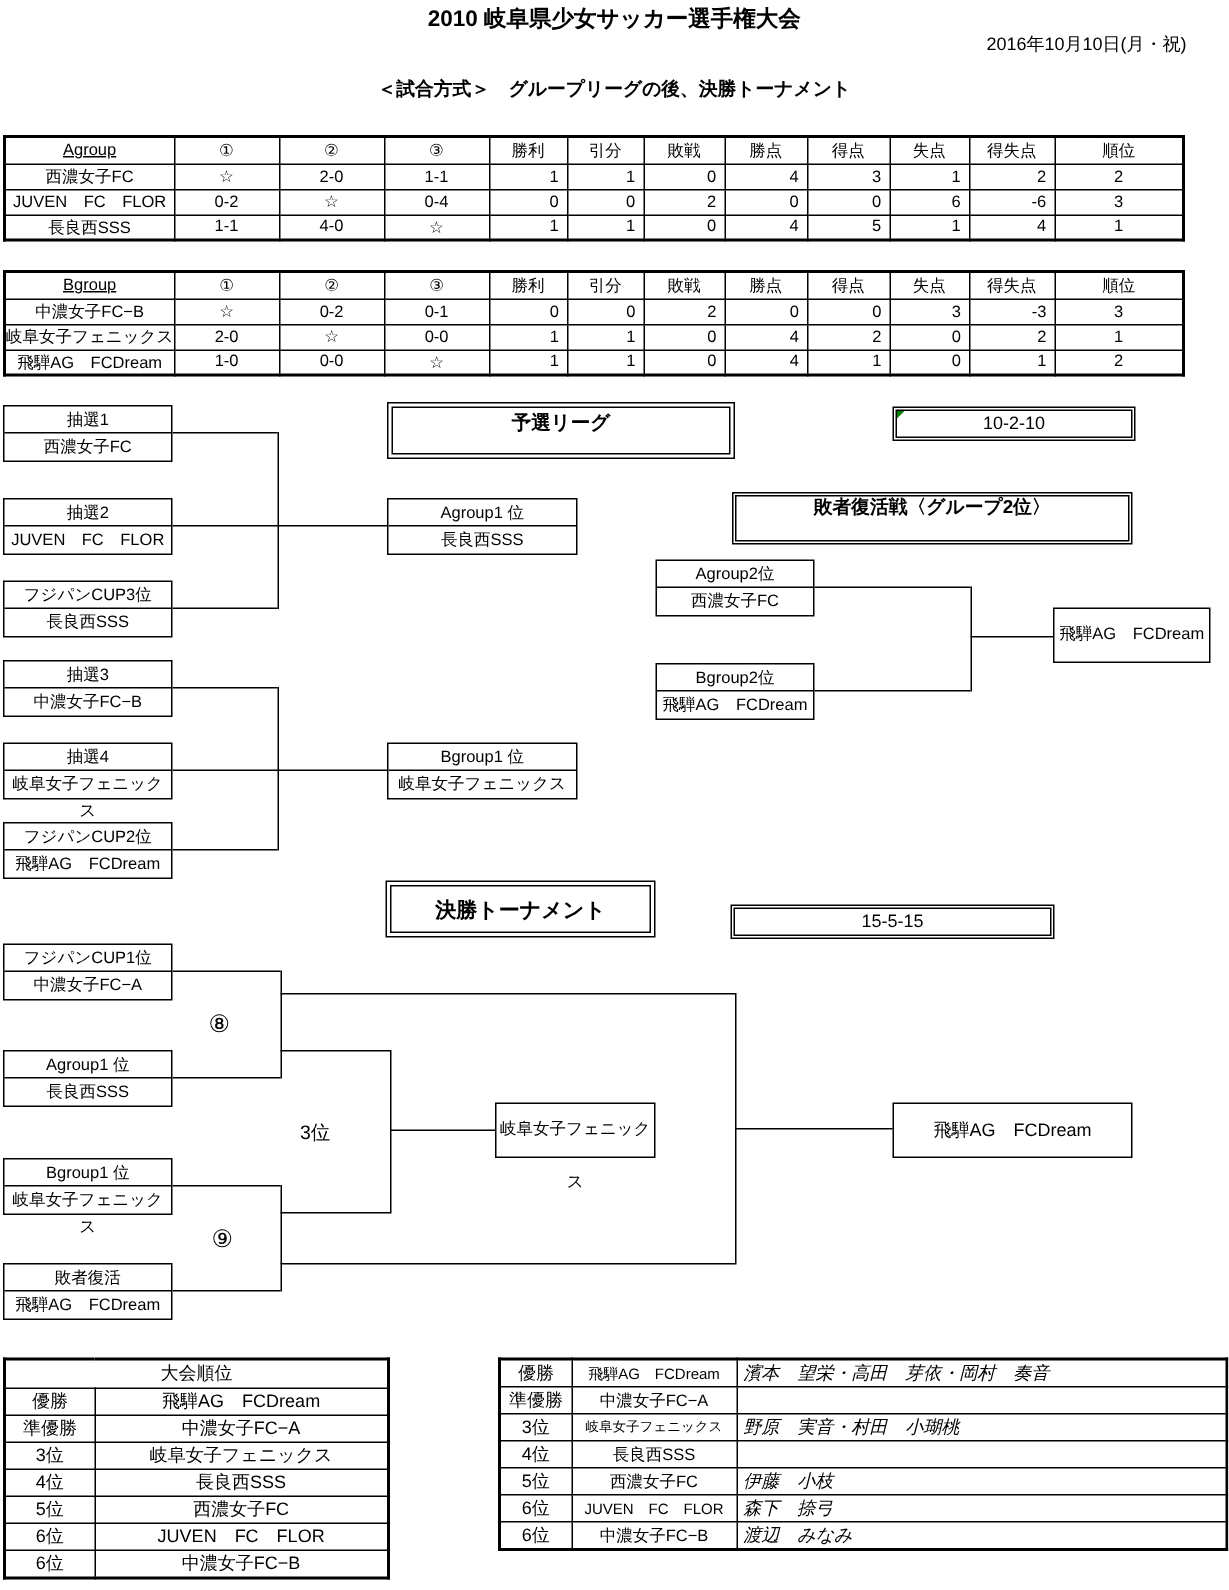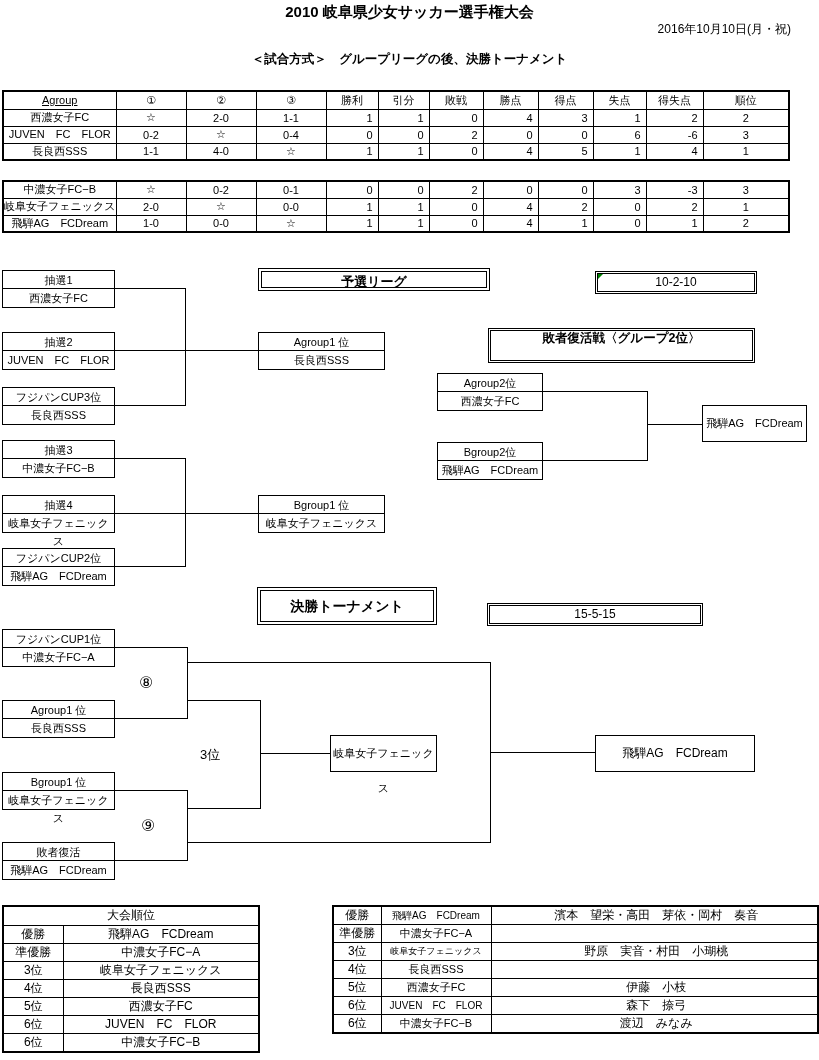--- a/index.html
+++ b/index.html
@@ -27,21 +27,21 @@
   .nbx { position:absolute; border:3px double #000; background:#fff; text-align:center; font-size:12px; }
   .ln { position:absolute; background:#000; }
   .gtri { position:absolute; left:0; top:0; width:0; height:0;
           border-top:5px solid #008000; border-right:5px solid transparent; }
   .mlab { position:absolute; font-size:16px; }
   .plab { position:absolute; font-size:13px; }
 
   table.bt { position:absolute; border-collapse:collapse; table-layout:fixed; font-size:12px; border:2px solid #000; }
   table.bt td { border:1px solid #000; text-align:center; padding:0; white-space:nowrap; overflow:visible; height:18px; }
   table.bt tr.hd td { height:19px; }
-  table.bt td.pl { text-align:center; padding-left:4px; }
+  table.bt td.pl { text-align:left; padding-left:4px;font-style:italic; }
   table.bt td.tm { font-size:11px; }
   table.bt td.s10 { font-size:10px; }
   table.bt td.s9 { font-size:9px; }
 </style>
 </head>
 <body>
 
 <div class="page">
 
   <div class="abs ctr ttl">2010 岐阜県少女サッカー選手権大会</div>
@@ -132,20 +132,34 @@
         <col style="width:52px">
         <col style="width:51px">
         <col style="width:54px">
         <col style="width:55px">
         <col style="width:55px">
         <col style="width:53px">
         <col style="width:57px">
         <col style="width:86px">
       </colgroup>
     <tbody>
+        <tr class="hd">
+      <td class="gname">Bgroup</td>
+      <td>①</td>
+      <td>②</td>
+      <td>③</td>
+      <td>勝利</td>
+      <td>引分</td>
+      <td>敗戦</td>
+      <td>勝点</td>
+      <td>得点</td>
+      <td>失点</td>
+      <td>得失点</td>
+      <td>順位</td>
+    </tr>
     <tr>
       <td>中濃女子FC−B</td>
       <td>☆</td>
       <td>0-2</td>
       <td>0-1</td>
       <td class="n">0</td>
       <td class="n">0</td>
       <td class="n">2</td>
       <td class="n">0</td>
       <td class="n">0</td>
@@ -177,21 +191,21 @@
       <td class="n">0</td>
       <td class="n">4</td>
       <td class="n">1</td>
       <td class="n">0</td>
       <td class="n">1</td>
       <td>2</td>
     </tr>
   </tbody>
     </table>
 
-  <div class="hbx" style="left:258px;top:268px;width:232px;height:23px;line-height:19px;font-size:13px;">予選リーグ</div>
+  <div class="hbx" style="left:258px;top:268px;width:232px;height:38px;line-height:19px;font-size:13px;">予選リーグ</div>
   <div class="nbx" style="left:595px;top:271px;width:162px;height:23px;line-height:17px;">
     <div class="gtri"></div>
     <span>10-2-10</span>
   </div>
   <div class="hbx" style="left:488px;top:328px;width:267px;height:35px;line-height:15px;font-size:12.5px;border-width:3px;">敗者復活戦〈グループ2位〉</div>
   <div class="hbx" style="left:257px;top:587px;width:180px;height:38px;line-height:30px;font-size:14px;">決勝トーナメント</div>
   <div class="nbx" style="left:487px;top:603px;width:216px;height:23px;line-height:17px;">15-5-15</div>
 
   <div class="sb" style="left:2px;top:270px;">
     <div class="r1">抽選1</div>

